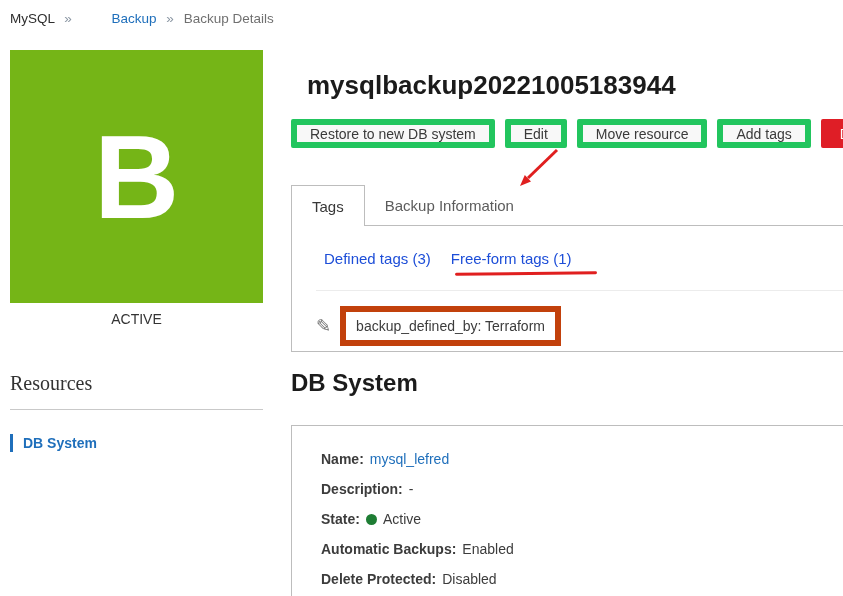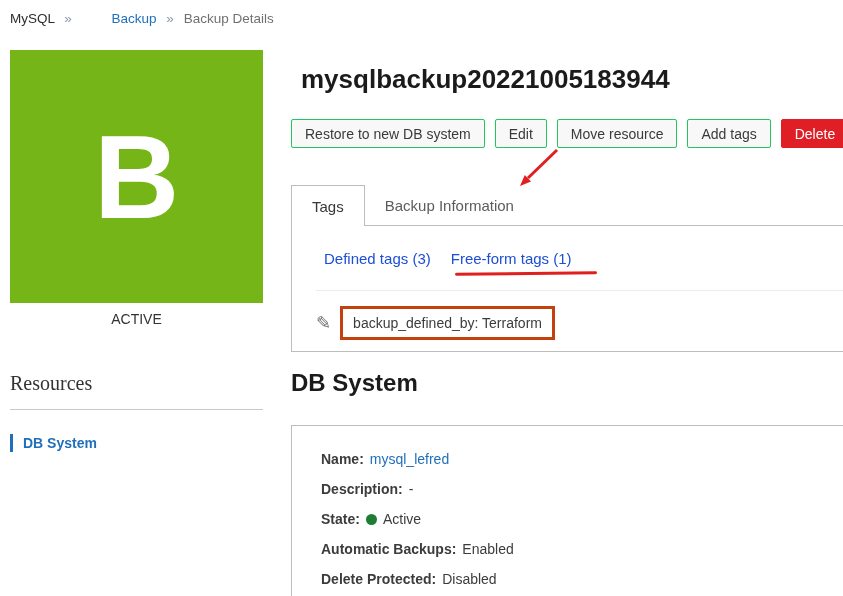--- a/index.html
+++ b/index.html
@@ -21,26 +21,26 @@
   .status-text { position: absolute; left: 10px; top: 311px; width: 253px; text-align: center;
     font-size: 14px; color: #333; }
 
   .resources { position: absolute; left: 10px; top: 372px; width: 253px; }
   .resources-title { margin: 0; font-size: 20px; font-weight: 400; color: #333; font-family: Liberation Serif, serif; }
   .resources-divider { border-bottom: 1px solid #c9c9c9; margin-top: 14px; }
   .resource-item { margin-top: 24px; font-size: 14px; font-weight: bold; color: #1f6fbb;
     border-left: 3px solid #1f6fbb; padding-left: 10px; cursor: pointer; line-height: 18px; }
 
   
-  .page-title { position: absolute; left: 291px; top: 54px; margin: 10px;
+  .page-title { position: absolute; left: 291px; top: 54px; margin: 16px;
     font-size: 26px; font-weight: 600; color: #1b1b1b; white-space: nowrap; }
 
   .toolbar { position: absolute; left: 291px; top: 119px; display: flex; gap: 10px; }
   .btn { height: 29px; padding: 0 13px; font-size: 14px; color: #3a3a3a; background: #f8f8f8;
-    border: 1px solid #22c55e; border-radius: 2px; cursor: pointer;
+    border: 6px solid #22c55e; border-radius: 2px; cursor: pointer;
     font-family: "Liberation Sans", sans-serif; white-space: nowrap; }
   .btn-danger { background: #df1e26; border-color: #df1e26; color: #ffffff; }
 
   
   .tabs { position: absolute; left: 291px; top: 185px; display: flex; height: 40px; z-index: 2; }
   .tab { padding: 0 20px; display: flex; align-items: center; font-size: 15px; color: #5c5c5c;
     cursor: pointer; white-space: nowrap; }
   .tab-active { background: #fff; border: 1px solid #bdbdbd; border-bottom: none;
     height: 41px; position: relative; z-index: 3; color: #383838; }
 
@@ -48,21 +48,21 @@
   .tags-panel { position: absolute; left: 291px; top: 225px; width: 560px; height: 127px;
     border: 1px solid #bdbdbd; background: #fff; z-index: 1; }
   .subtabs { position: absolute; left: 32px; top: 24px; display: flex; }
   .subtab { font-size: 15px; color: #1d4ed8; margin-right: 20px; cursor: pointer; white-space: nowrap; }
   .subtab-active { color: #1d4ed8; }
   .subtab-divider { position: absolute; left: 24px; right: 0; top: 64px; border-bottom: 1px solid #ececec; }
   .annotation-underline { position: absolute; left: 163px; top: 46px; width: 142px; height: 3px;
     background: #e01f1f; border-radius: 2px; transform: rotate(-0.6deg); }
   .tag-row { position: absolute; left: 24px; top: 80px; display: flex; align-items: center; }
   .pencil { font-size: 18px; color: #6f6f6f; margin-right: 9px; cursor: pointer; }
-  .tag-text { font-size: 14px; color: #3c3c3c; padding: 6px 10px; border: 3px solid #c2410c;
+  .tag-text { font-size: 14px; color: #3c3c3c; padding: 6px 10px; border: 6px solid #c2410c;
     white-space: nowrap; }
 
   
   .section-title { position: absolute; left: 291px; top: 369px; margin: 0;
     font-size: 24px; font-weight: 600; color: #1b1b1b; }
   .info-panel { position: absolute; left: 291px; top: 425px; width: 560px; height: 190px;
     border: 1px solid #bdbdbd; background: #fff; padding: 18px 0 0 29px; }
   .field-row { display: flex; align-items: center; height: 30px; font-size: 14px; color: #3c3c3c; }
   .field-label { font-weight: bold; margin-right: 6px; white-space: nowrap; }
   .field-value { white-space: nowrap; }

